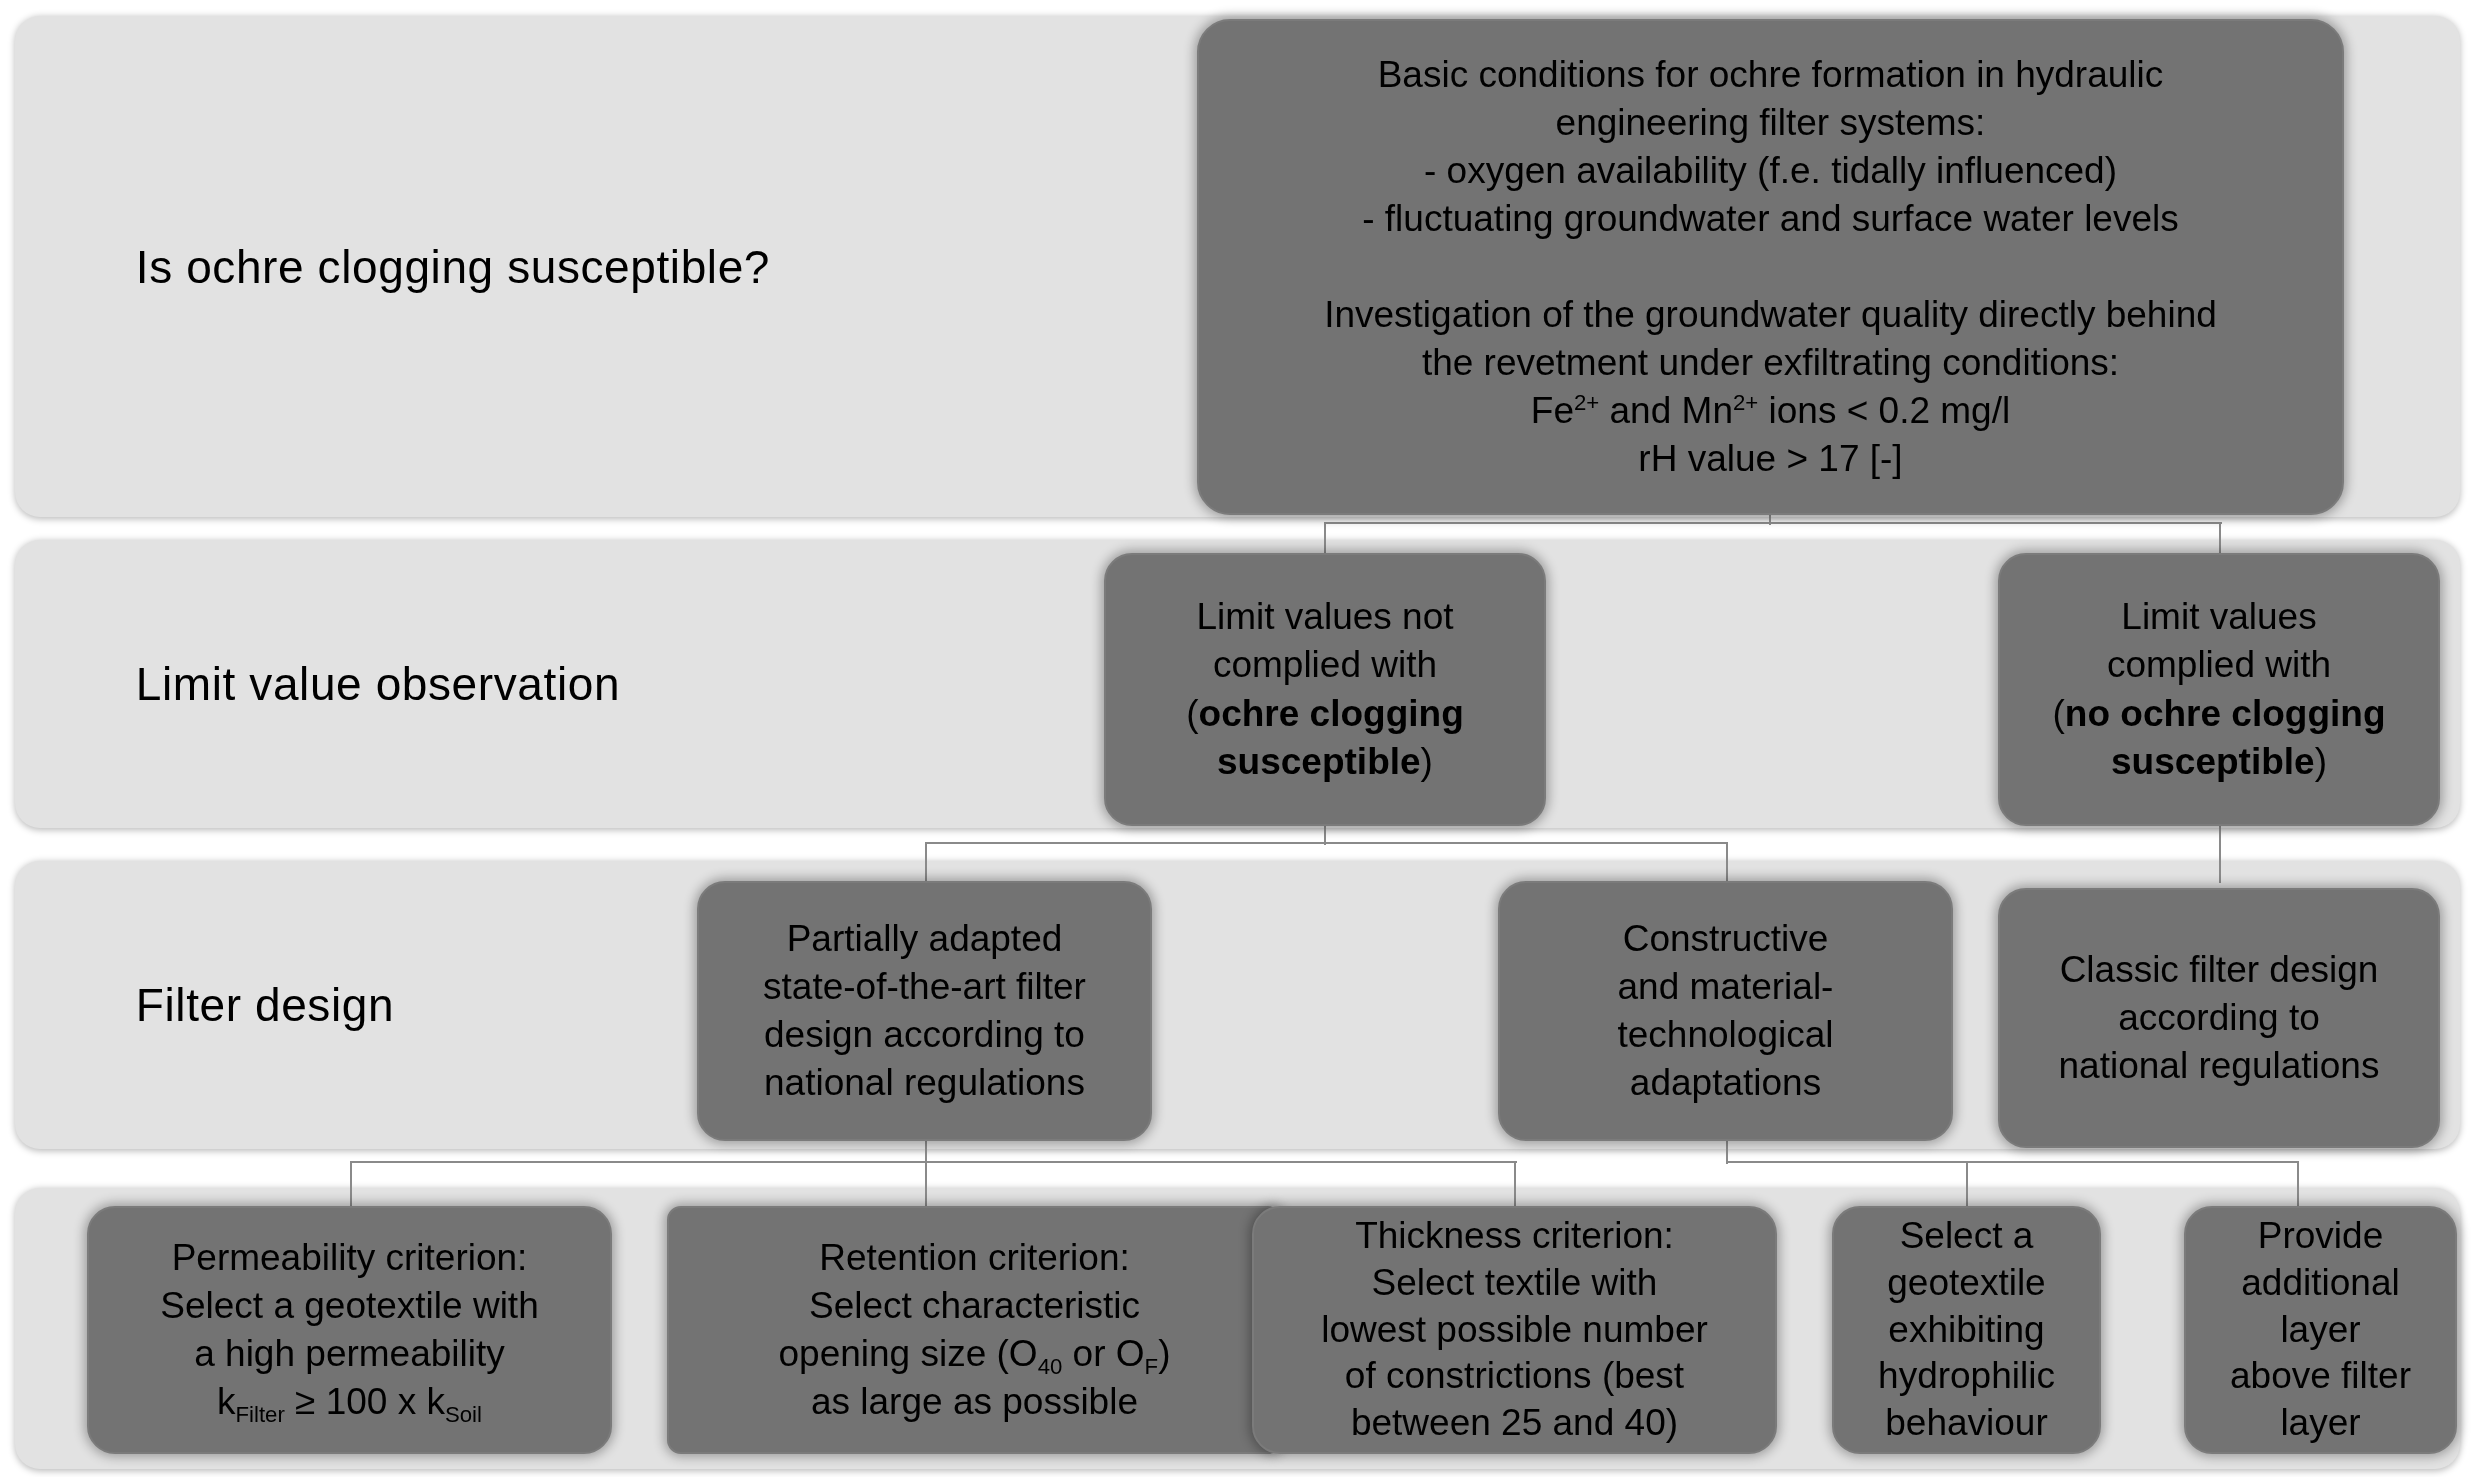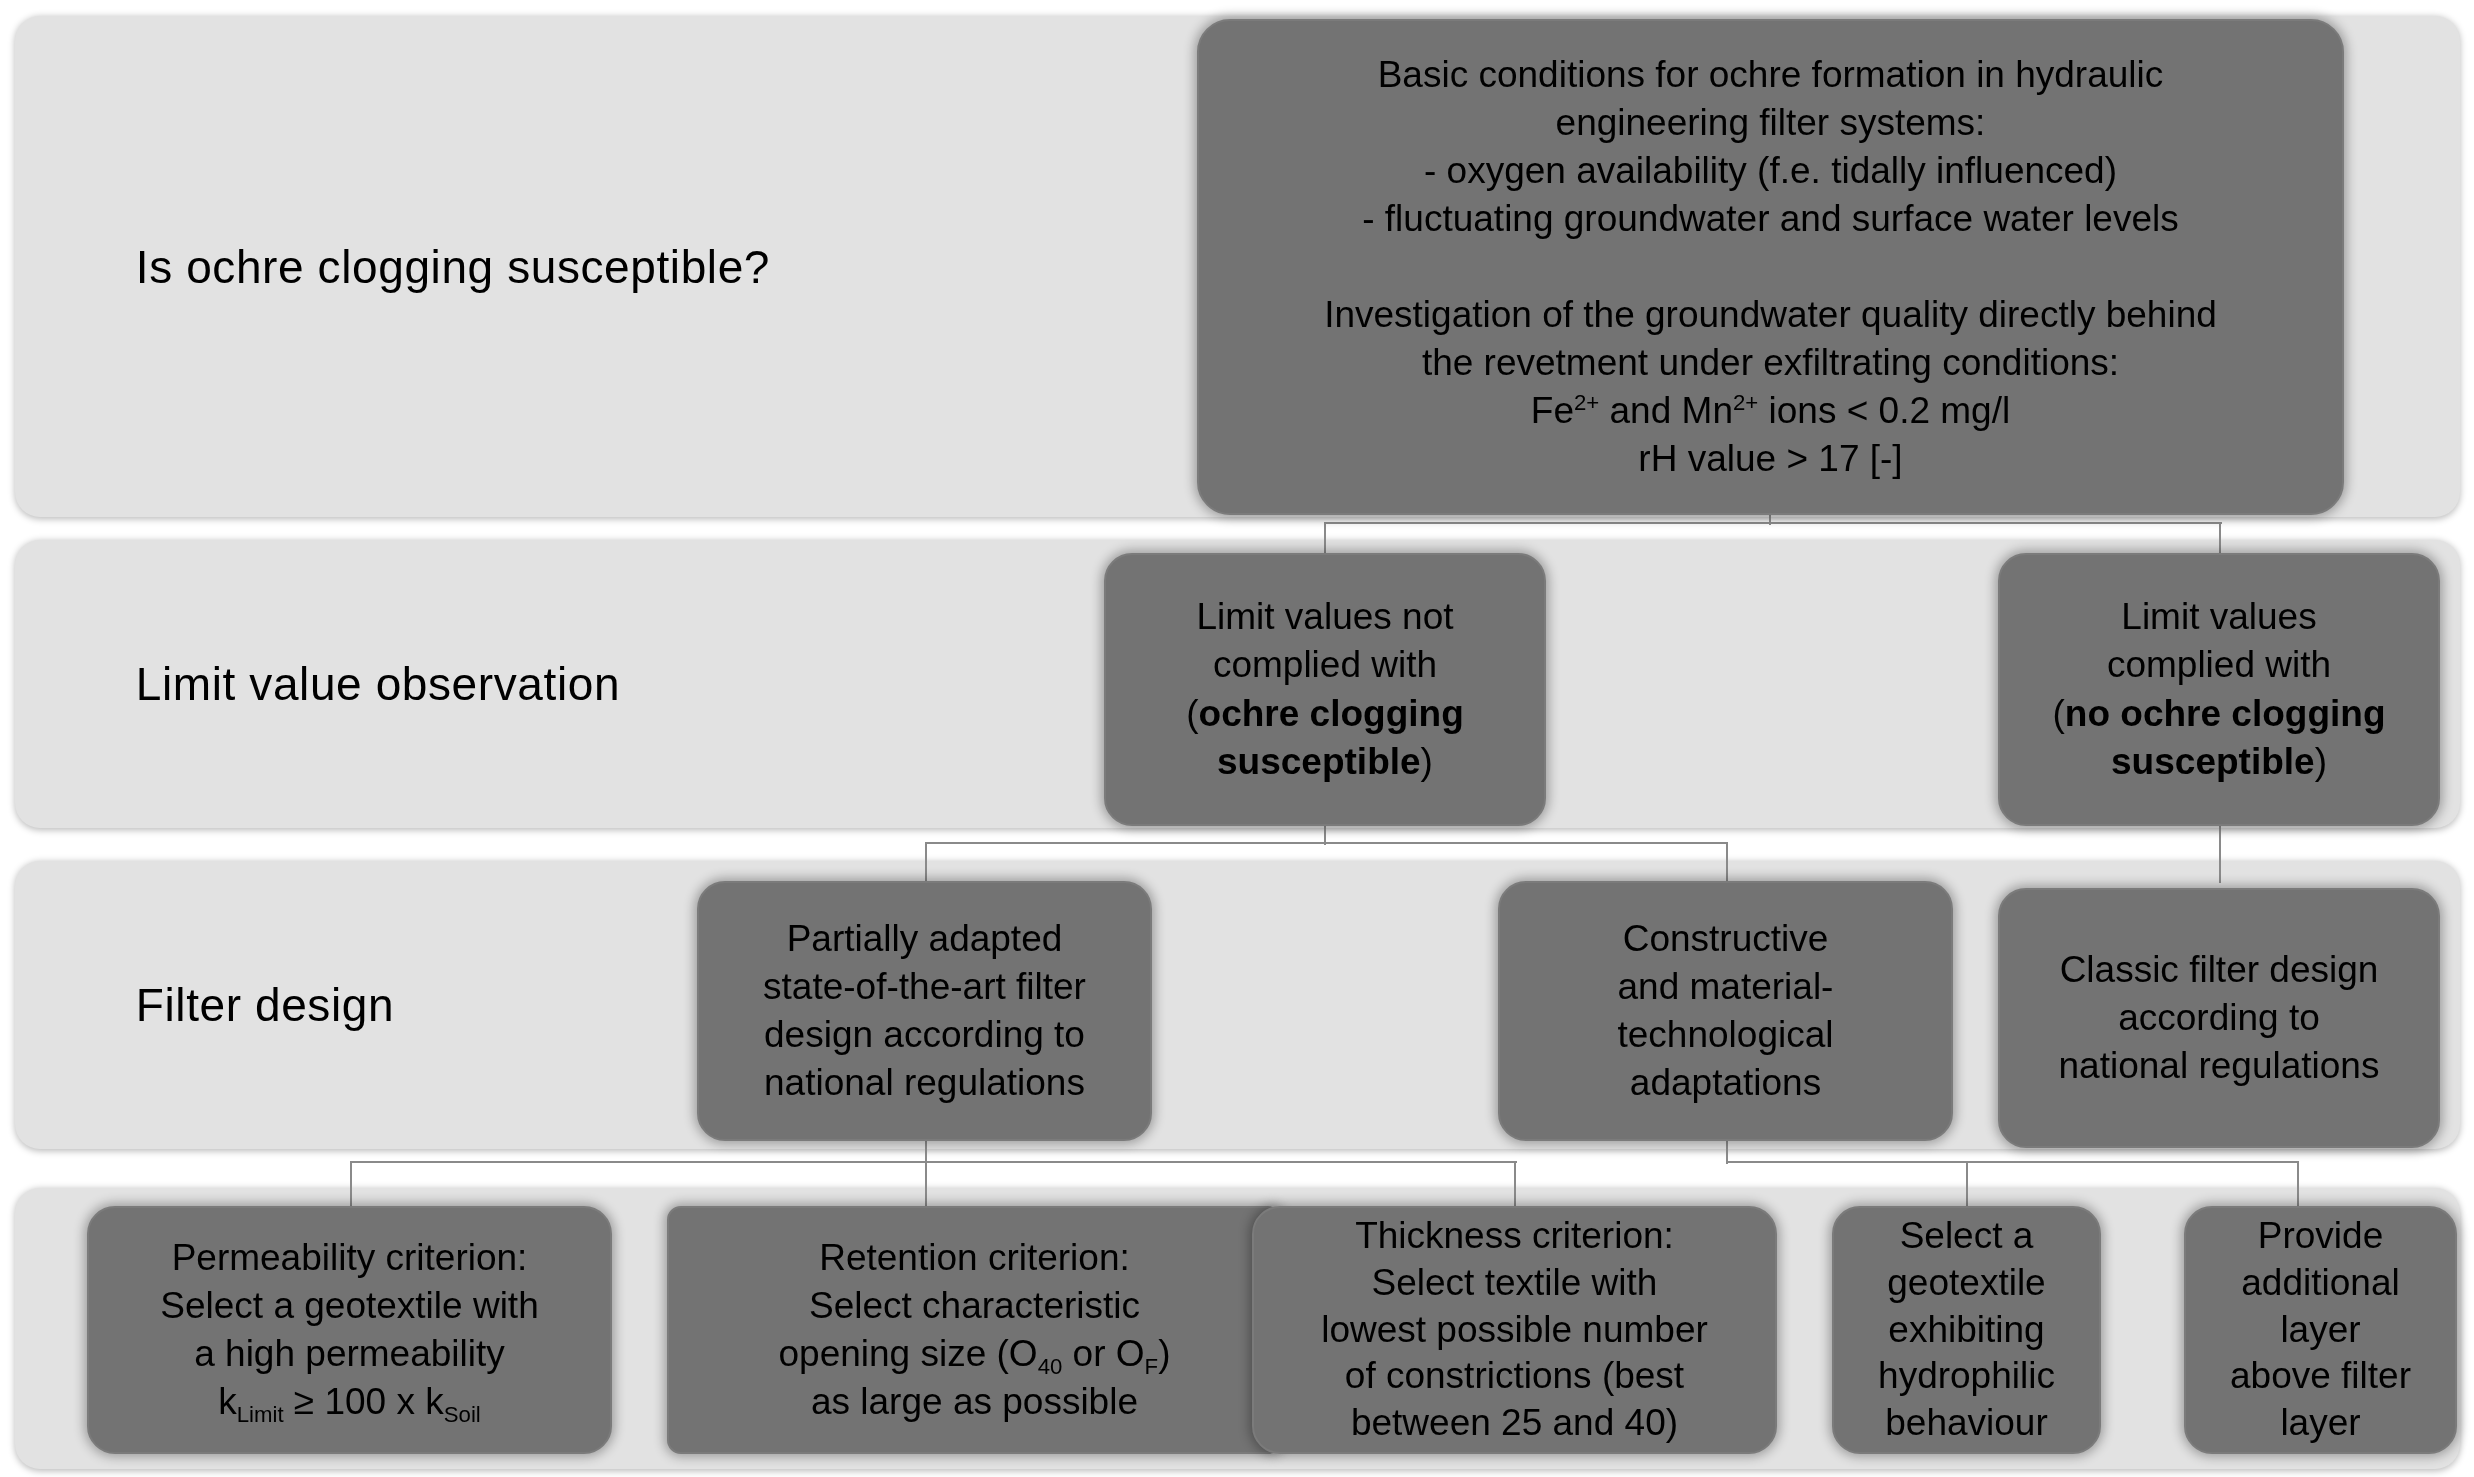--- a/index.html
+++ b/index.html
@@ -106,21 +106,21 @@
     <div>Partially adapted<br>state-of-the-art filter<br>design according to<br>national regulations</div>
   </div>
   <div class="node" style="left:1498px; top:881px; width:455px; height:260px;">
     <div>Constructive<br>and material-<br>technological<br>adaptations</div>
   </div>
   <div class="node" style="left:1998px; top:881px; width:442px; height:260px;margin-top:7px;">
     <div>Classic filter design<br>according to<br>national regulations</div>
   </div>
 
   <div class="node" style="left:87px; top:1206px; width:525px; height:248px;">
-    <div>Permeability criterion:<br>Select a geotextile with<br>a high permeability<br>k<sub>Limit</sub> ≥ 100 x k<sub>Soil</sub></div>
+    <div>Permeability criterion:<br>Select a geotextile with<br>a high permeability<br>k<sub>Filter</sub> ≥ 100 x k<sub>Soil</sub></div>
   </div>
   <div class="node" style="left:667px; top:1206px; width:615px; height:248px;border-radius:14px;">
     <div>Retention criterion:<br>Select characteristic<br>opening size (O<sub>40</sub> or O<sub>F</sub>)<br>as large as possible</div>
   </div>
   <div class="node" style="left:1252px; top:1206px; width:525px; height:248px; line-height:1.26; padding:3.5px 8.3px;">
     <div>Thickness criterion:<br>Select textile with<br>lowest possible number<br>of constrictions (best<br>between 25 and 40)</div>
   </div>
   <div class="node" style="left:1832px; top:1206px; width:269px; height:248px; line-height:1.26; padding:3.5px 5.9px;">
     <div>Select a<br>geotextile<br>exhibiting<br>hydrophilic<br>behaviour</div>
   </div>

